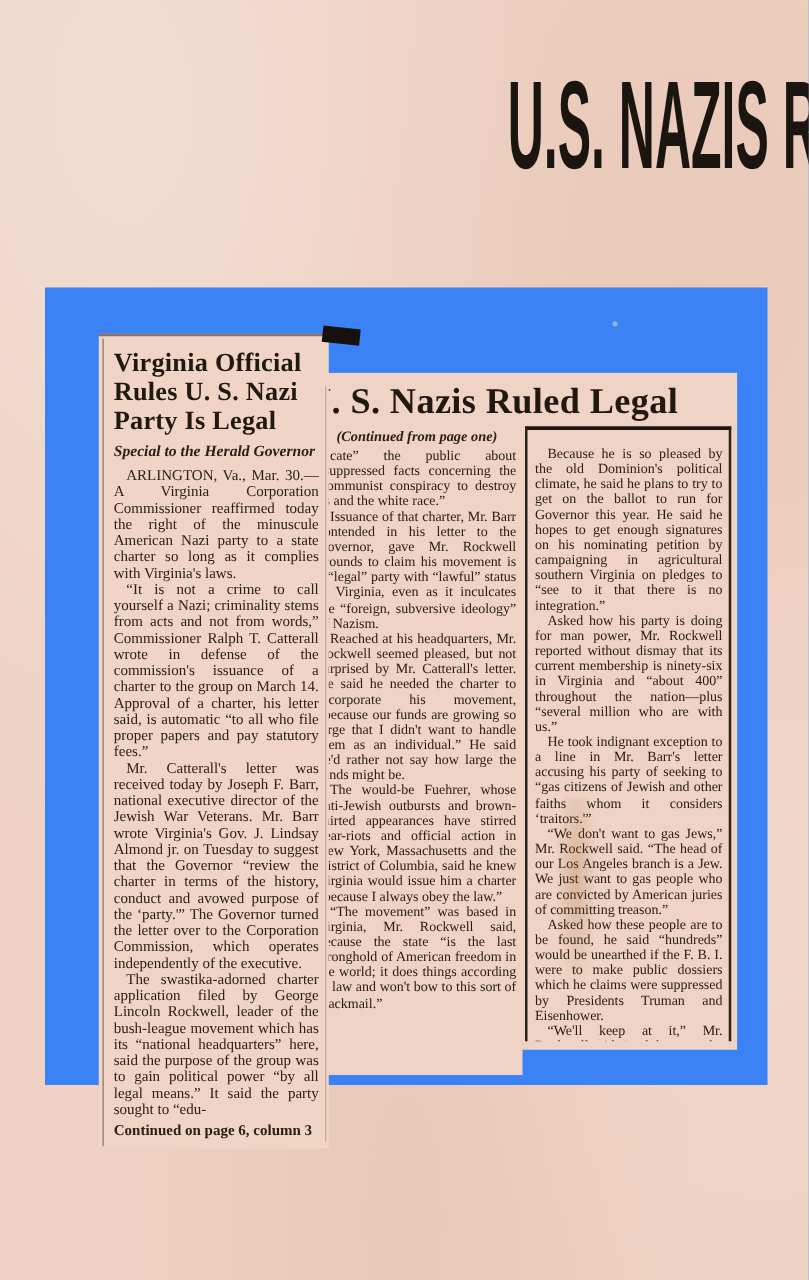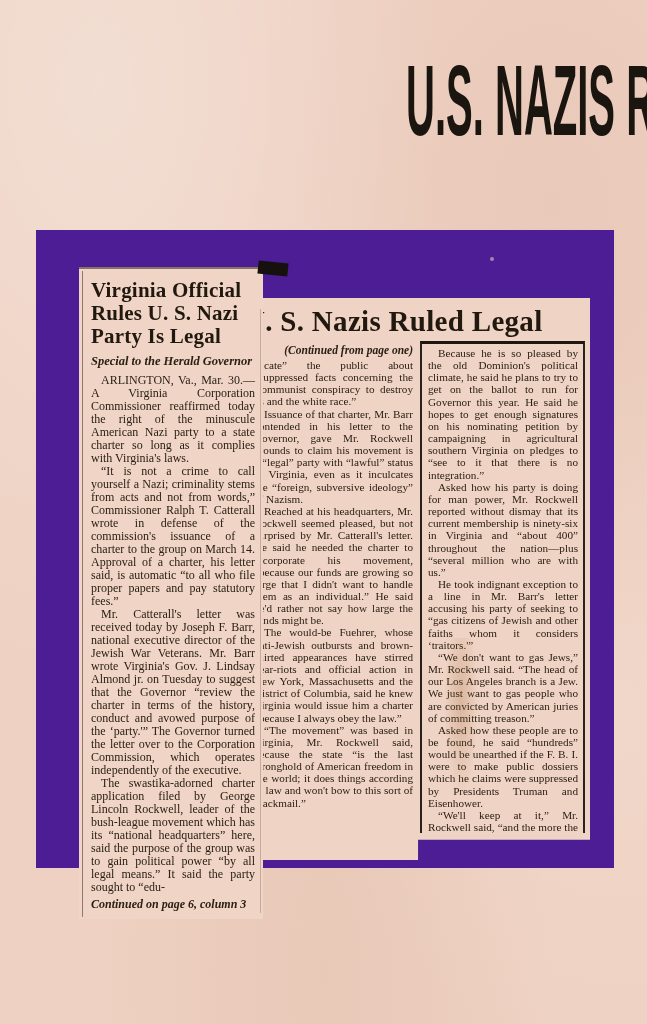--- a/index.html
+++ b/index.html
@@ -23,21 +23,21 @@
   }
   .main-headline span{
     display:inline-block;
     font-family:"Liberation Sans", sans-serif;
     font-weight:bold;font-size:100px;line-height:1;color:#1b1510;
     transform:scaleX(0.40);transform-origin:50% 50%;
     letter-spacing:0px;
   }
   .board{
     position:absolute;left:36px;top:230px;width:578px;height:638px;
-    background:#4c1d95;
+    background:#3b82f6;
   }
   .dust{
     position:absolute;left:0;top:0;width:2px;height:2px;border-radius:50%;
     background:transparent;
     box-shadow:
       455px 28px 0 1px rgba(238,216,196,0.55),
       198px 57px 0 0 rgba(238,216,196,0.40),
       92px 162px 0 0 rgba(238,216,196,0.35),
       531px 142px 0 1px rgba(238,216,196,0.45),
       352px 232px 0 0 rgba(238,216,196,0.35),
@@ -72,21 +72,21 @@
   }
   .byline{
     font-weight:bold;font-style:italic;font-size:12.5px;line-height:1.1;
     margin:0 0 5px 0;color:#2b2016;
   }
   .left-clipping p{
     margin:0;text-indent:10px;font-size:12px;line-height:13px;
     text-align:justify;color:#2b2016;
   }
   .continuation{
-    font-weight:bold;font-style:italic;font-size:12px;margin-top:3px;
+    font-weight:bold;font-size:12px;margin-top:3px;
     color:#2b2016;
   }
   
   .torn-corner{
     position:absolute;left:222px;top:32px;width:30px;height:13px;
     background:#16110e;transform:rotate(6deg);z-index:4;
   }
   
   .right-clipping{
     position:absolute;left:208px;top:68px;width:346px;height:562px;
@@ -103,27 +103,27 @@
     margin:0;text-indent:10px;font-size:11.2px;line-height:12.15px;
     text-align:justify;color:#2b2016;
   }
   .col-mid{
     width:172px;height:512px;overflow:hidden;
     padding:3px 7px 0 5px;
     border-left:1px solid rgba(45,35,25,0.45);
   }
   .col-right{
     width:165px;height:492px;overflow:hidden;
-    padding:3px 5px 0 6px;
+    padding:13px 5px 0 6px;
     border-top:3px solid #1d1610;
     border-left:2px solid #2a211a;
     border-right:2px solid #2a211a;
   }
   .continued-from{
-    text-align:right;font-style:italic;font-weight:bold;font-size:11.5px;
+    text-align:center;font-style:italic;font-weight:bold;font-size:11.5px;
     margin:0 0 3px 0;color:#2b2016;
   }
   .stain{
     position:absolute;left:200px;top:340px;width:34px;height:160px;
     background:radial-gradient(ellipse at 50% 40%, rgba(152,94,44,0.25), rgba(152,94,44,0) 70%);
     pointer-events:none;
   }
 </style>
 </head>
 <body>

